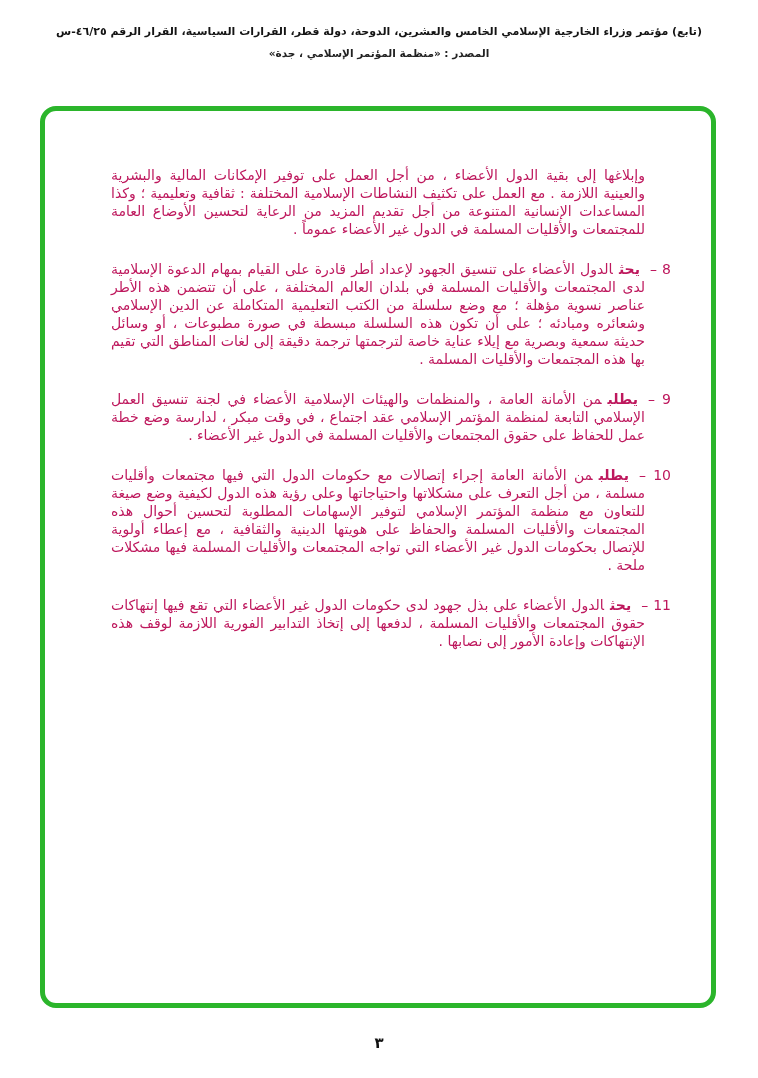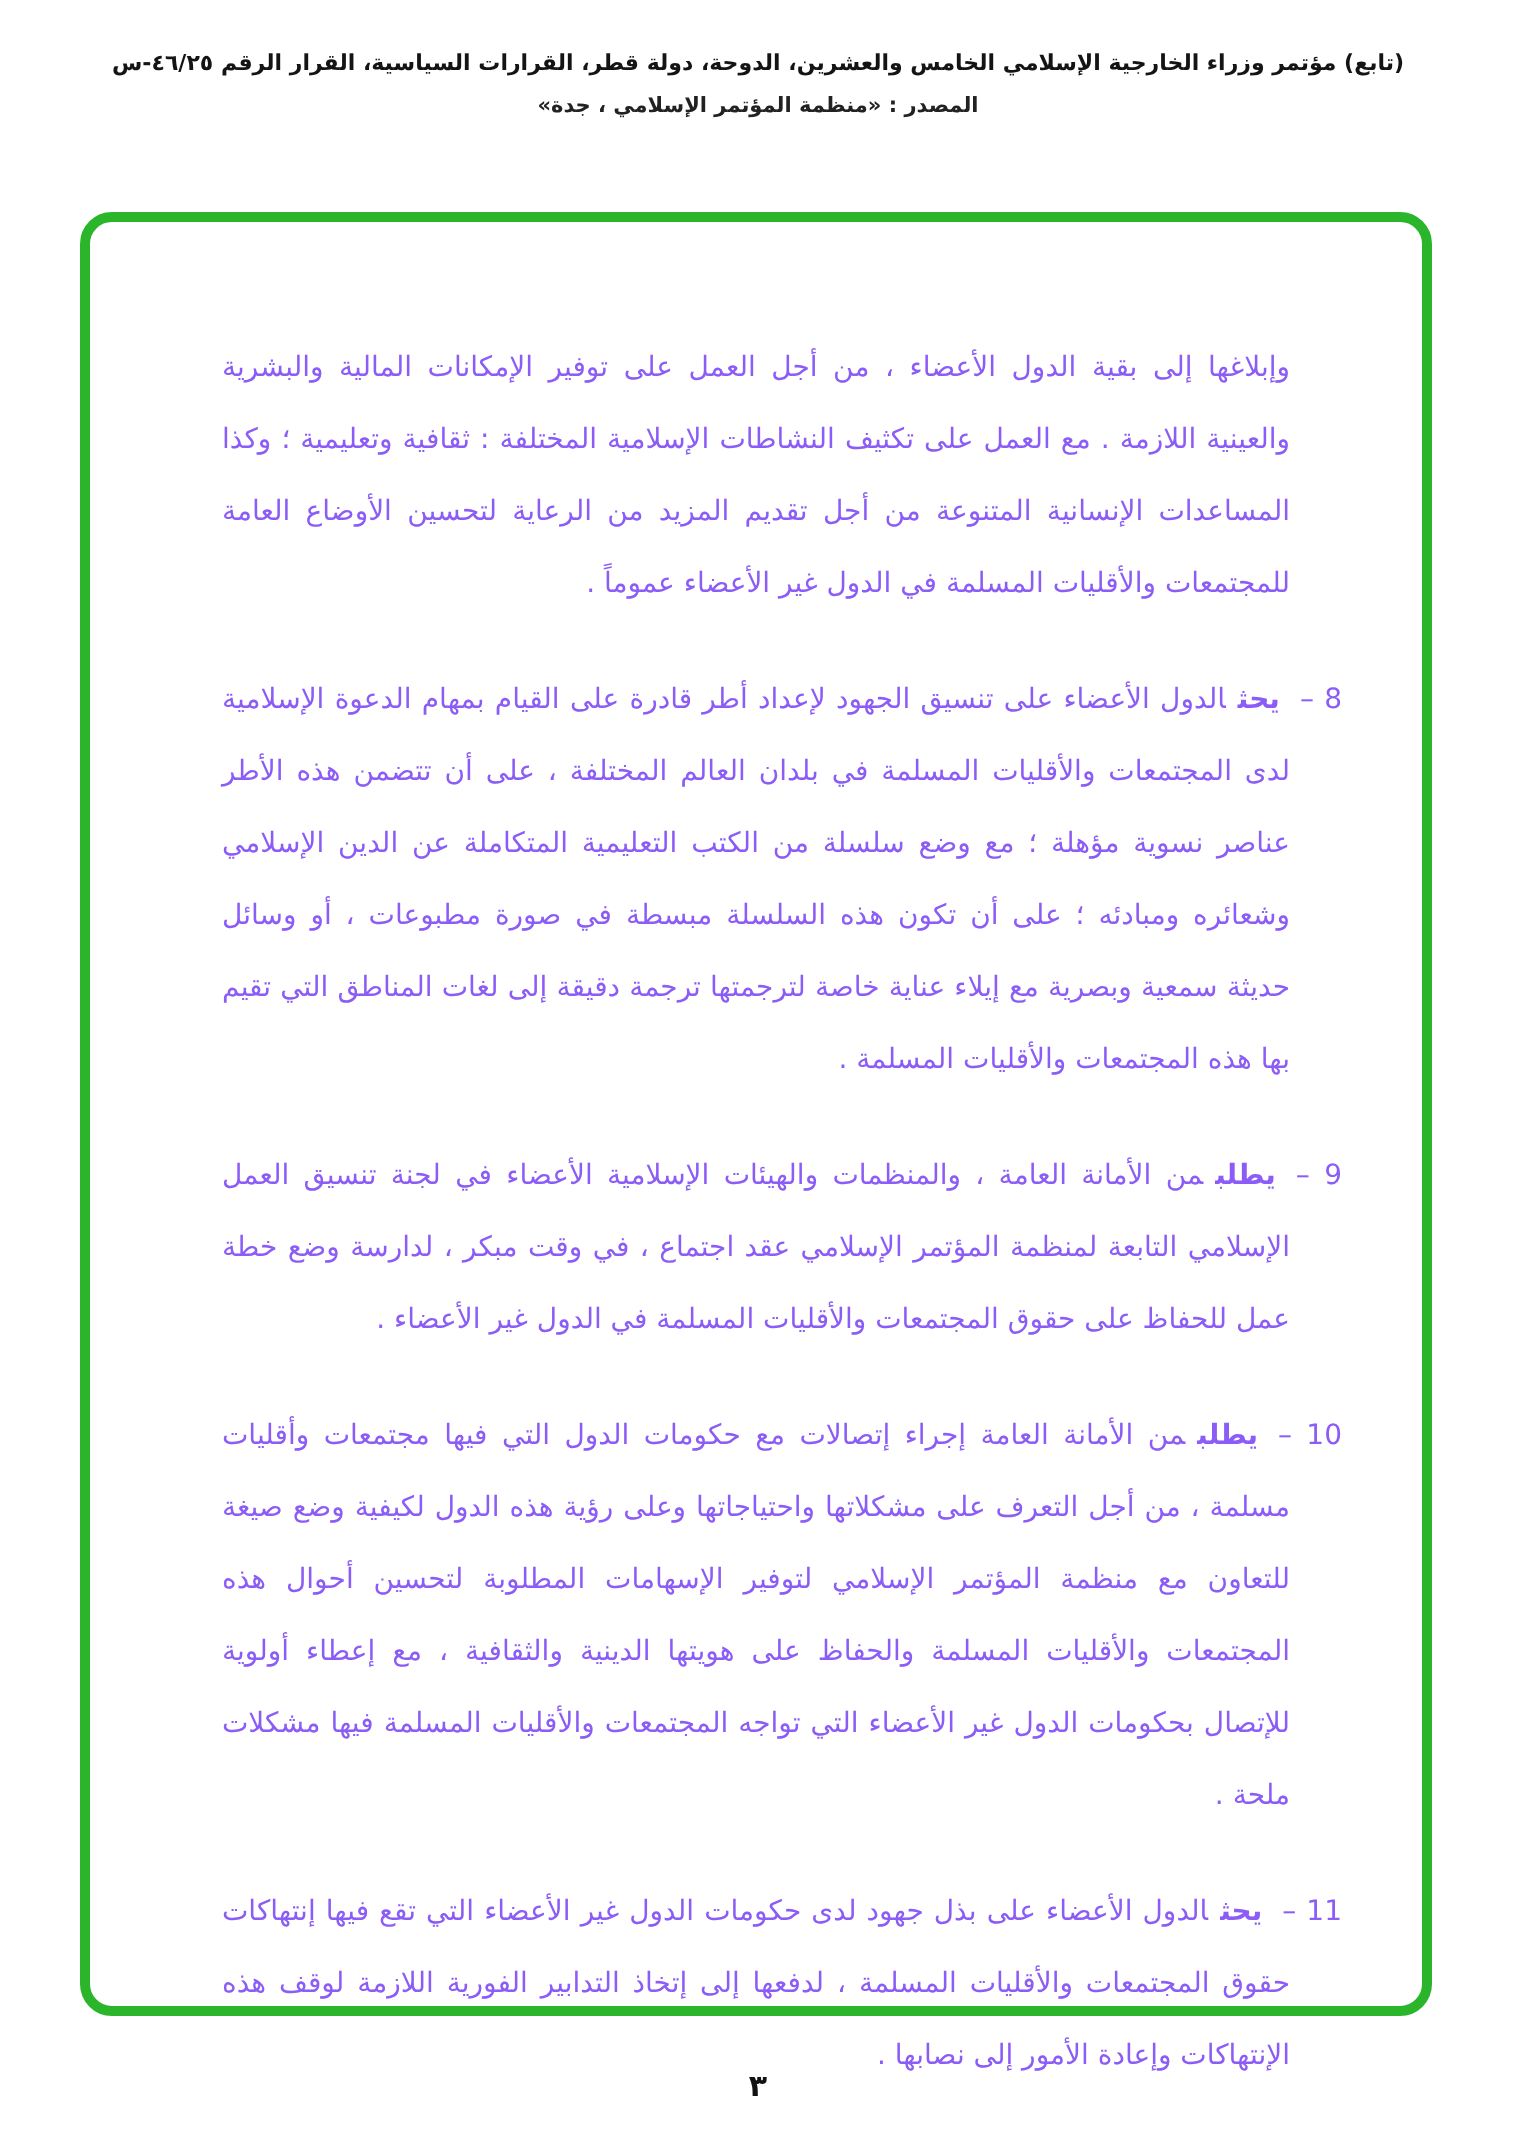--- a/index.html
+++ b/index.html
@@ -49,22 +49,22 @@
   }
 
   
   .content {
     position: absolute;
     top: 166px; right: 113px;
     width: 534px;
     direction: rtl;
     text-align: justify;
     font-size: 14px;
-    line-height: 36px;
-    color: #8b5cf6;
+    line-height: 18px;
+    color: #be185d;
   }
   .intro { margin: 0 0 22px 0; }
   .item  { margin: 0 0 22px 0; text-indent: -26px; }
   .item:last-child { margin-bottom: 12px; }
   .num  { margin-left: 10px; white-space: nowrap; }
   .lead { margin-left: 6px; font-weight: 700; }
 
   
   .page-num {
     position: absolute;

